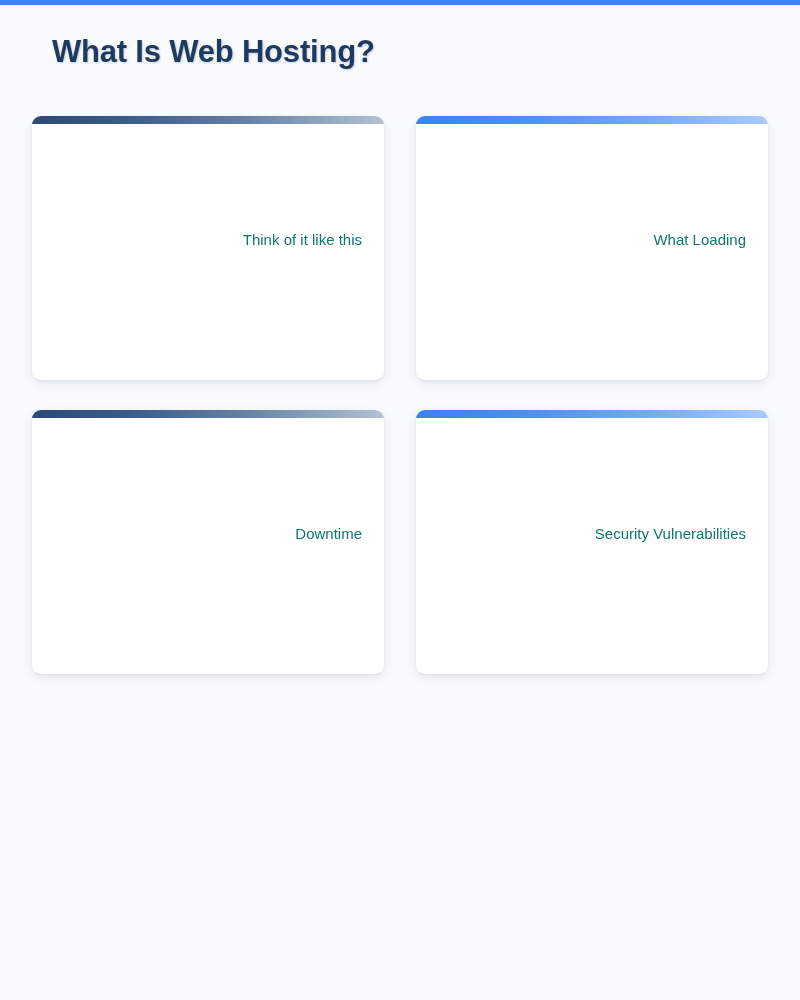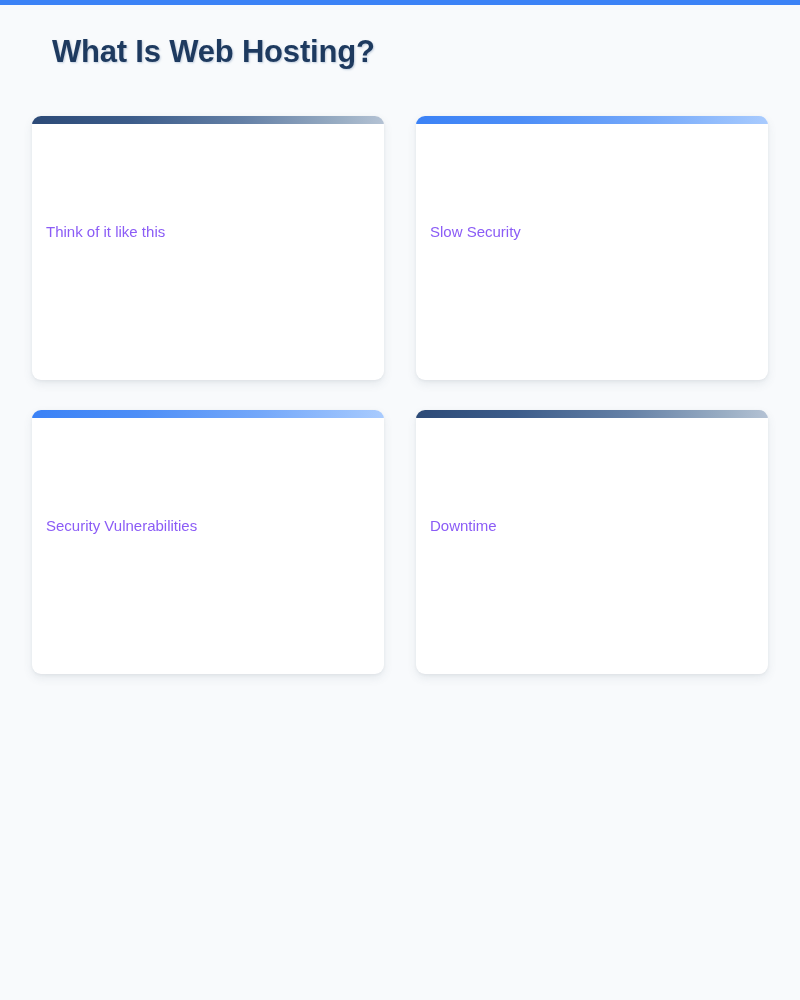--- a/index.html
+++ b/index.html
@@ -84,54 +84,54 @@
 
   .card-accent.accent-blue {
     background: linear-gradient(90deg, #3b82f6 0%, #4d8ef7 30%, #74a8fa 65%, #9cc3fd 92%, #a9cbfe 100%);
   }
 
   .card-title {
     position: absolute;
     top: 106px;
     left: 14px;
     right: 14px;
-    text-align: left;
+    text-align: right;
     font-size: 15px;
     font-weight: normal;
-    color: #8b5cf6;
+    color: #0f766e;
     line-height: 20px;
-    margin: 0;
+    margin: 8px;
   }
 </style>
 </head>
 <body>
 
 <div id="top-accent-bar"></div>
 
 <div id="page-root">
 
   <h1 id="page-title">What Is Web Hosting?</h1>
 
   <div id="card-grid">
 
     <div class="card">
       <div class="card-accent accent-navy"></div>
       <p class="card-title">Think of it like this</p>
     </div>
 
     <div class="card">
       <div class="card-accent accent-blue"></div>
-      <p class="card-title">Slow Security</p>
+      <p class="card-title">What Loading</p>
+    </div>
+
+    <div class="card">
+      <div class="card-accent accent-navy"></div>
+      <p class="card-title">Downtime</p>
     </div>
 
     <div class="card">
       <div class="card-accent accent-blue"></div>
       <p class="card-title">Security Vulnerabilities</p>
     </div>
 
-    <div class="card">
-      <div class="card-accent accent-navy"></div>
-      <p class="card-title">Downtime</p>
-    </div>
-
 
   </div>
 </div>
 
 </body></html>

